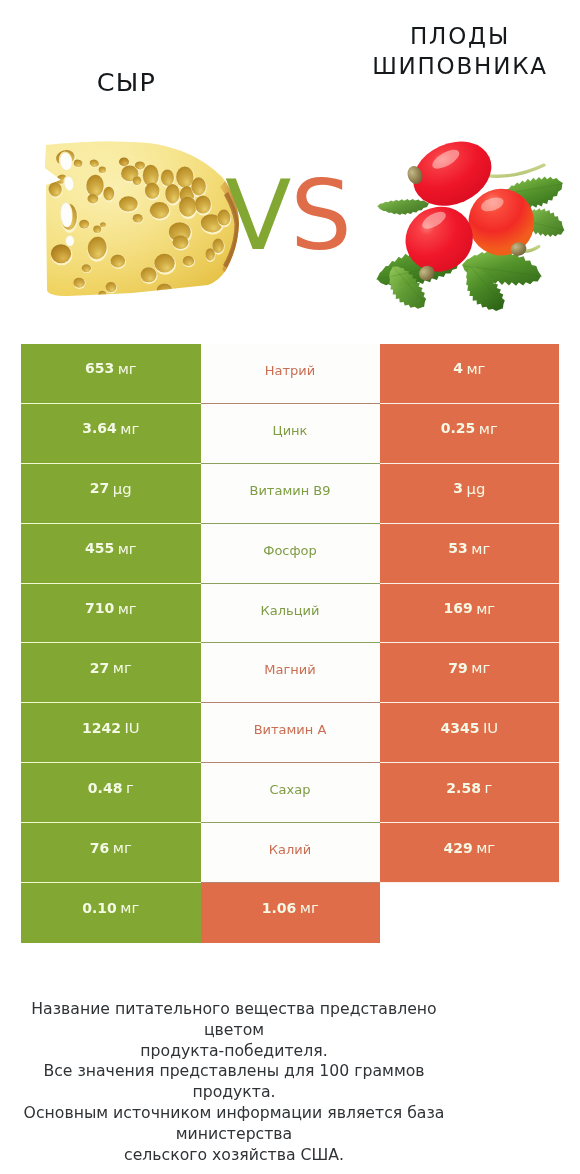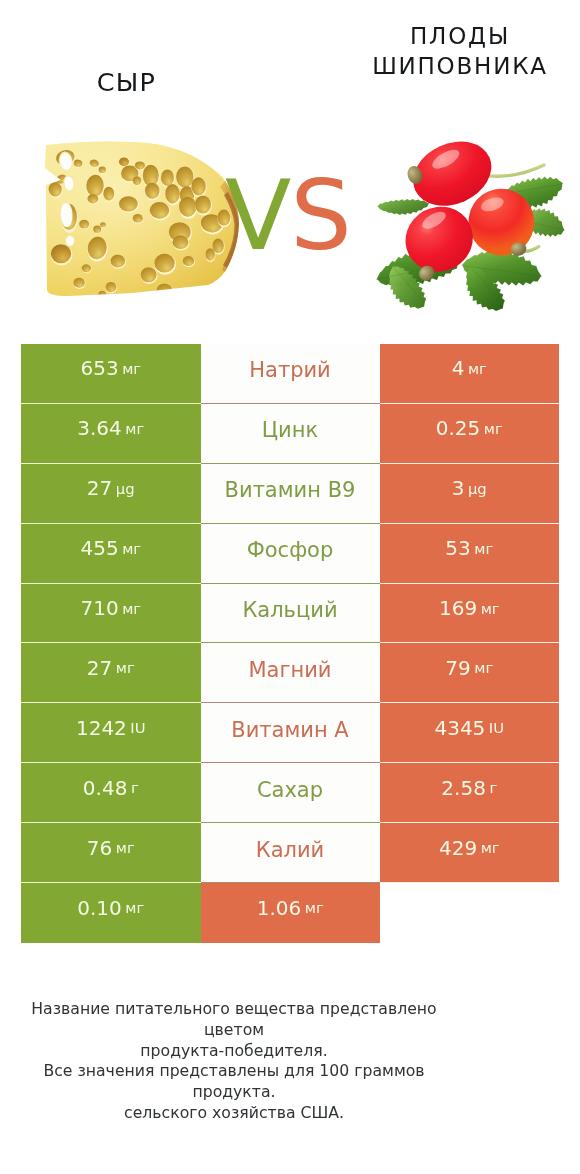--- a/index.html
+++ b/index.html
@@ -12,28 +12,28 @@
   .ttl.right{left:310px;width:300px;top:22px;}
   .img-cheese{position:absolute;left:44px;top:139px;width:200px;height:165px;}
   .img-rose{position:absolute;left:375px;top:135px;width:190px;height:180px;}
   .vs{position:absolute;left:225px;top:179px;font-size:97px;font-family:"DejaVu Sans",sans-serif;line-height:74px;letter-spacing:-1px;}
   .vs .v{color:var(--lbg,#82a93a);}
   .vs .s{color:var(--rbg,#e06c4e);}
   .tbl{position:absolute;left:21px;top:344px;width:538px;}
   .row{display:flex;height:59.9px;box-sizing:border-box;}
   .cl,.cr{width:179.5px;display:flex;align-items:center;justify-content:center;font-family:"DejaVu Sans",sans-serif;color:var(--vtx,#f4f9e6);box-sizing:border-box;}
   .cl>*,.cr>*{position:relative;top:-5px;}
-  .cm{flex:1;background:var(--mbg,#fdfdfb);display:flex;align-items:center;justify-content:center;font-family:"DejaVu Sans",sans-serif;font-size:21px;font-weight:normal;box-sizing:border-box;}
+  .cm{flex:1;background:var(--mbg,#fdfdfb);display:flex;align-items:center;justify-content:center;font-family:"DejaVu Sans",sans-serif;font-size:13px;font-weight:normal;box-sizing:border-box;}
   .cm>*{position:relative;top:-3px;}
   .cl{background:var(--lbg,#82a732);border-bottom:1.2px solid #f2f8d0;}
   .cr{background:var(--rbg,#e06d49);border-bottom:1.2px solid #fcf0e6;}
   .row:last-child .cl,.row:last-child .cr{border-bottom:none;}
   .row.w-left .cm{color:var(--ltx,#7e9c44);border-bottom:1px solid #8fa15f;}
   .row.w-right .cm{color:var(--rtx,#c96e52);border-bottom:1px solid #b58574;}
-  .num{font-size:20px;font-weight:normal;}
+  .num{font-size:14px;font-weight:bold;}
   .unit{font-size:14.8px;font-weight:normal;margin-left:3.5px;}
   .note{position:absolute;left:0;top:999px;width:468px;text-align:center;font-family:"DejaVu Sans",sans-serif;font-size:15.7px;color:var(--ntx,#2f3336);line-height:20.8px;}
 </style>
 </head>
 <body>
 
 <div class="page">
   <div class="hdr">
     <div class="ttl left">СЫР</div>
     <div class="ttl right">ПЛОДЫ<br>ШИПОВНИКА</div>
@@ -494,15 +494,16 @@
         <div class="cr">
           <span class="num">1.06</span>
           <span class="unit">мг</span>
         </div>
       </div>
     </div>
   <div class="note" id="note">
       <div>Название питательного вещества представлено цветом</div>
       <div>продукта-победителя.</div>
       <div>Все значения представлены для 100 граммов продукта.</div>
+      <div>Основным источником информации является база министерства</div>
       <div>сельского хозяйства США.</div>
     </div>
 </div>
 
 </body></html>

